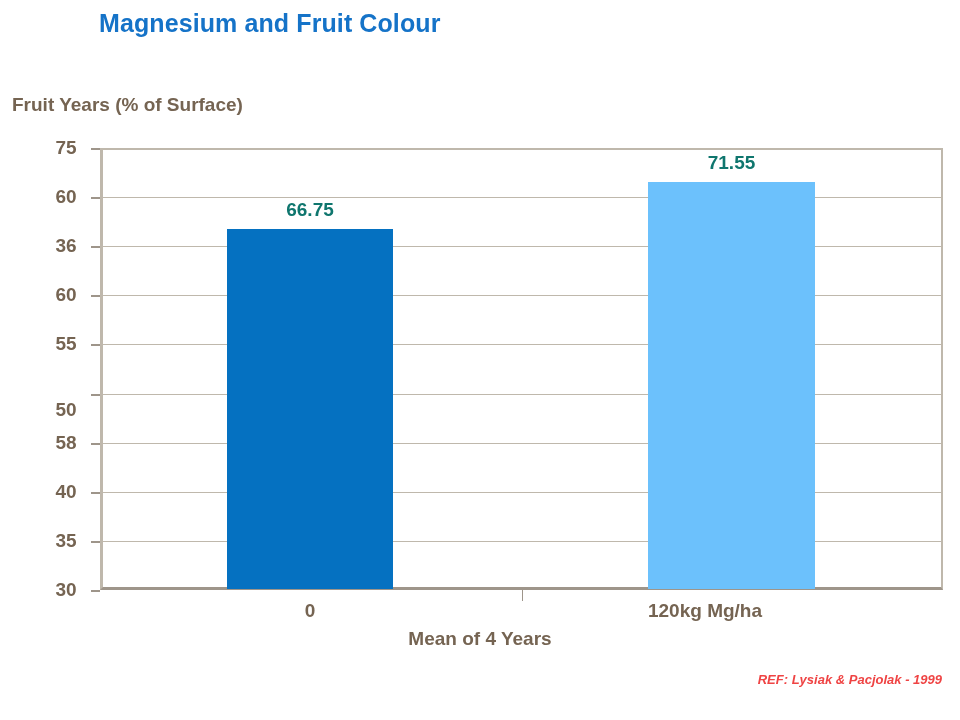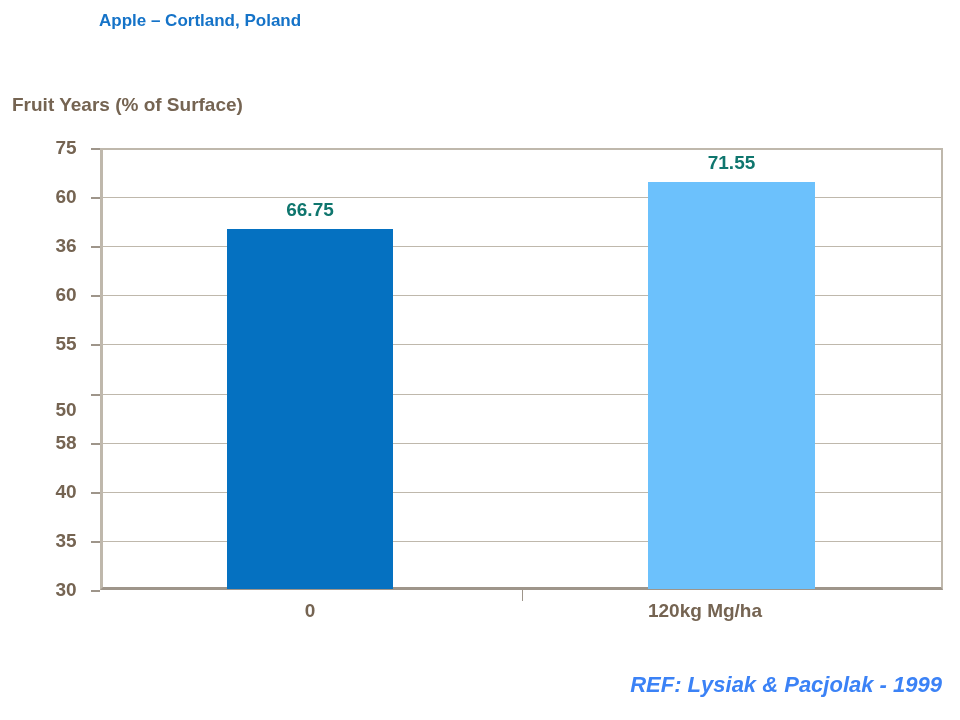--- a/index.html
+++ b/index.html
@@ -143,32 +143,32 @@
     font-size: 19px;
     font-weight: bold;
     color: #756452;
   }
 
   
   .reference {
     position: absolute;
     right: 18px;
     top: 672px;
-    font-size: 22px;
+    font-size: 13px;
     font-weight: bold;
     font-style: italic;
-    color: #3b82f6;
+    color: #ef4444;
     white-space: nowrap;
   }
 </style>
 </head>
 <body>
 
 <div class="title-block">
-  <div class="chart-subtitle">Apple – Cortland, Poland</div>
+  <div class="chart-title">Magnesium and Fruit Colour</div>
 </div>
 
 <div class="y-axis-title">Fruit Years (% of Surface)</div>
 
 <div class="plot-wrap">
   <div class="plot-area" id="plot-area"></div>
   <div id="grid-layer">
       <div class="ytick-mark" style="top: 590px;"></div>
       <div class="gridline" style="top: 541px; left: 100px; width: 843px;"></div>
       <div class="ytick-mark" style="top: 541px;"></div>
@@ -204,15 +204,16 @@
       <div class="bar" style="left: 227px; width: 166px; top: 229.033px; height: 359.967px; background: rgb(5, 113, 193);"></div>
       <div class="bar-label" style="left: 310px; top: 199.033px;">66.75</div>
       <div class="bar" style="left: 648px; width: 167px; top: 181.887px; height: 407.113px; background: rgb(108, 193, 252);"></div>
       <div class="bar-label" style="left: 731.5px; top: 151.887px;">71.55</div>
     </div>
   <div id="xaxis-layer">
       <div class="xcat-label" style="left: 310px;">0</div>
       <div class="xcat-label" style="left: 705px; text-align: right;">120kg Mg/ha</div>
       <div class="xtick-mark" style="left: 521.5px;"></div>
     </div>
+  <div class="x-axis-title">Mean of 4 Years</div>
 </div>
 
 <div class="reference">REF: Lysiak &amp; Pacjolak - 1999</div>
 
 </body></html>

